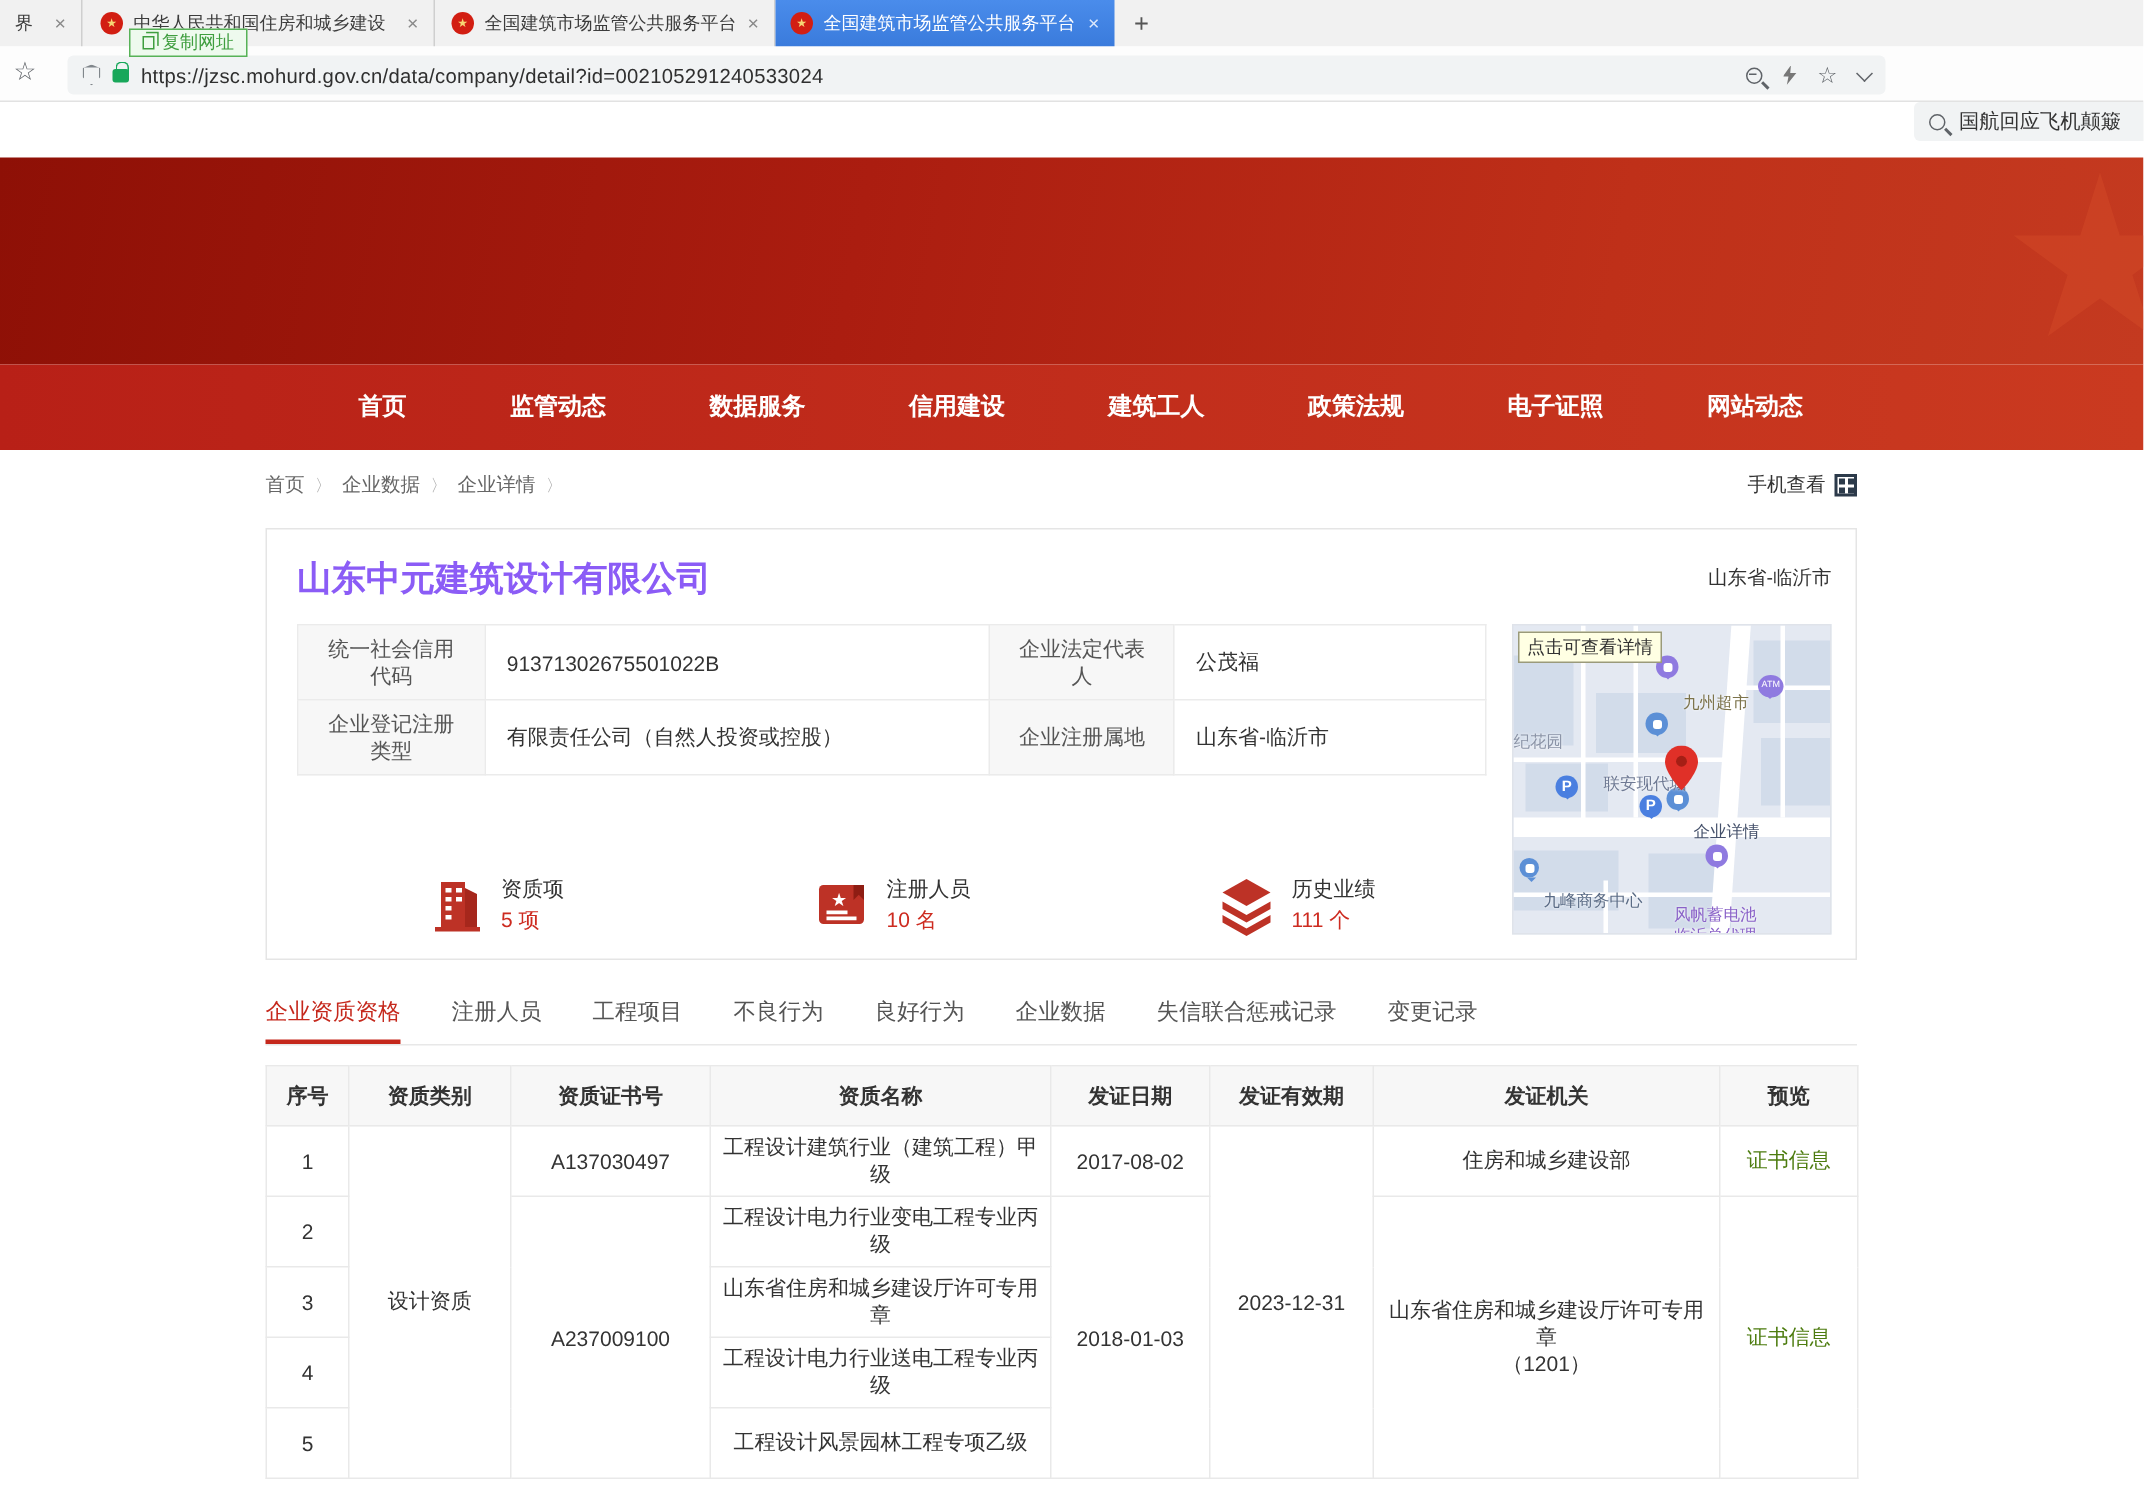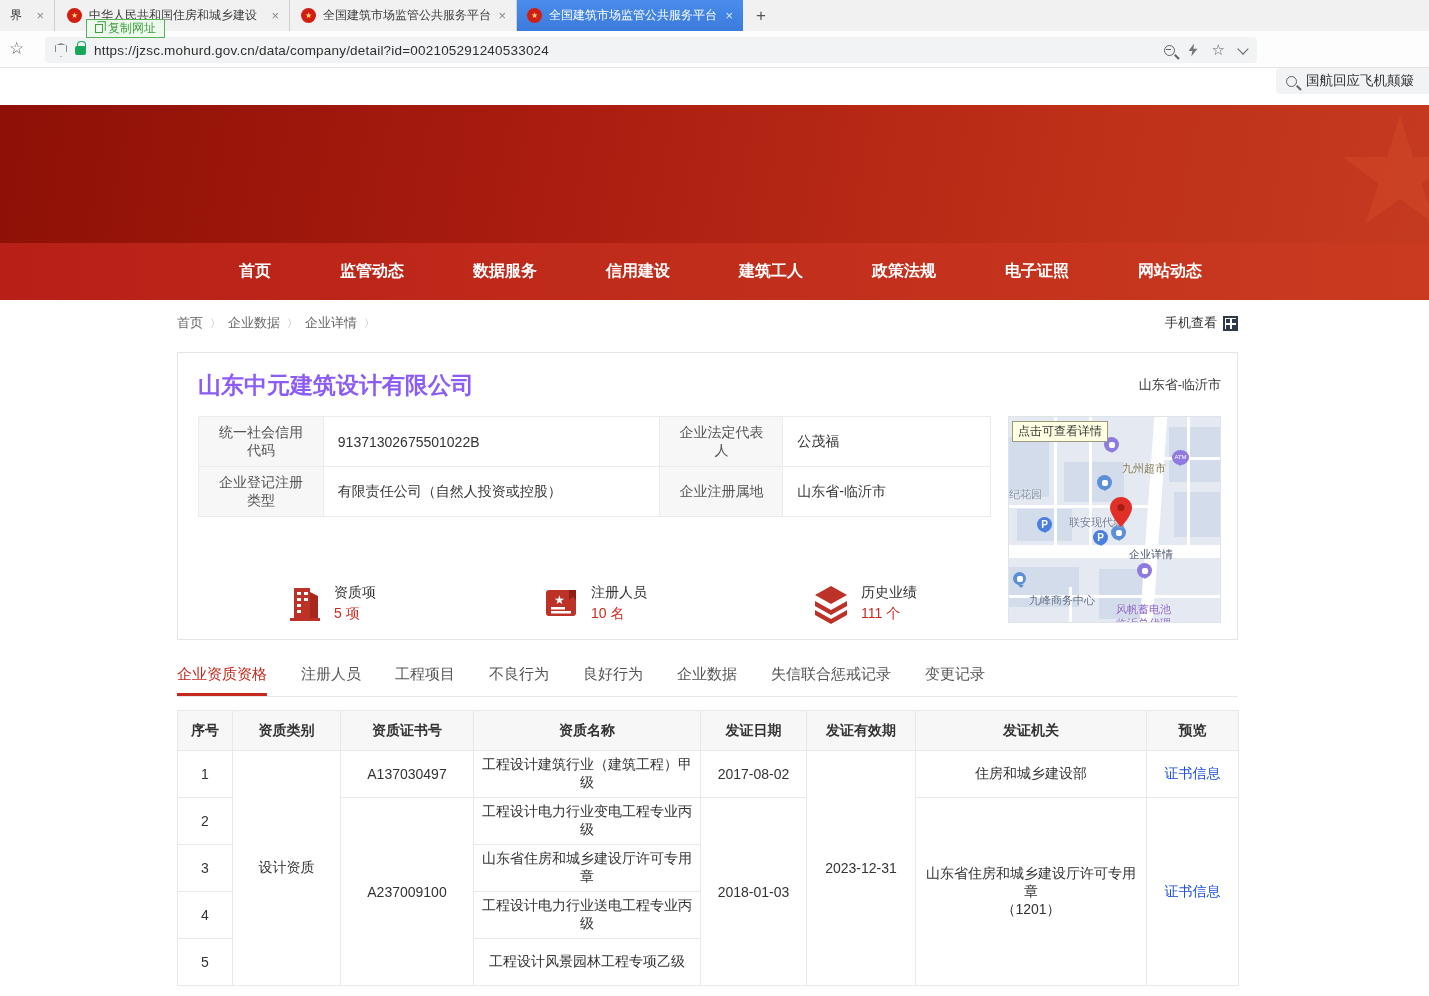--- a/index.html
+++ b/index.html
@@ -110,21 +110,21 @@
   
   #detail-tabs { position:absolute; left:177px; top:665px; width:1061px; height:32px;
                  border-bottom:1px solid #e8e8e8; display:flex; gap:34px; }
   .dtab { font-size:15px; color:#555; padding-bottom:12px; cursor:pointer; white-space:nowrap; }
   .dtab.active { color:#c5281c; border-bottom:3px solid #c5281c; }
 
   
   #qual-table { position:absolute; left:177px; top:710px; width:1061px; border-collapse:collapse; table-layout:fixed;padding-left:12px; }
   #qual-table th { background:#f7f7f7; height:40px; font-size:14px; color:#333; border:1px solid #e9e9e9; font-weight:bold; }
   #qual-table td { height:47px; font-size:14px; color:#333; border:1px solid #e9e9e9; text-align:center; padding:2px 6px; }
-  .cert-link { color:#1d4ed8; cursor:pointer; }
+  .cert-link { color:#4d7c0f; cursor:pointer; }
 </style>
 </head>
 <body>
 
 <div id="canvas">
 
   <div id="tabbar">
     <div class="tab" style="left:0;width:55px;">
       <span class="title">界</span>
       <span class="close">×</span>

